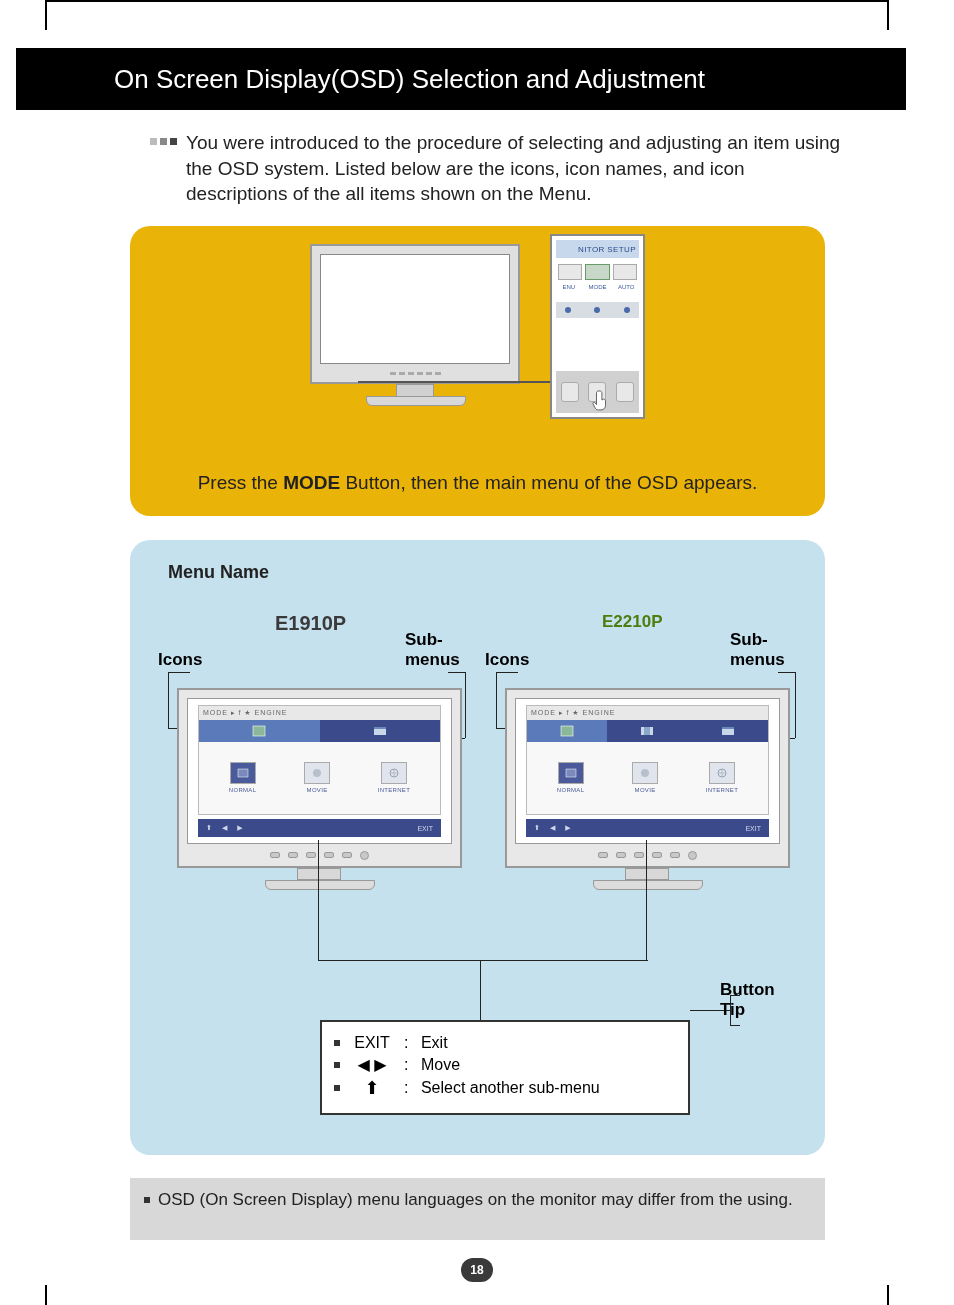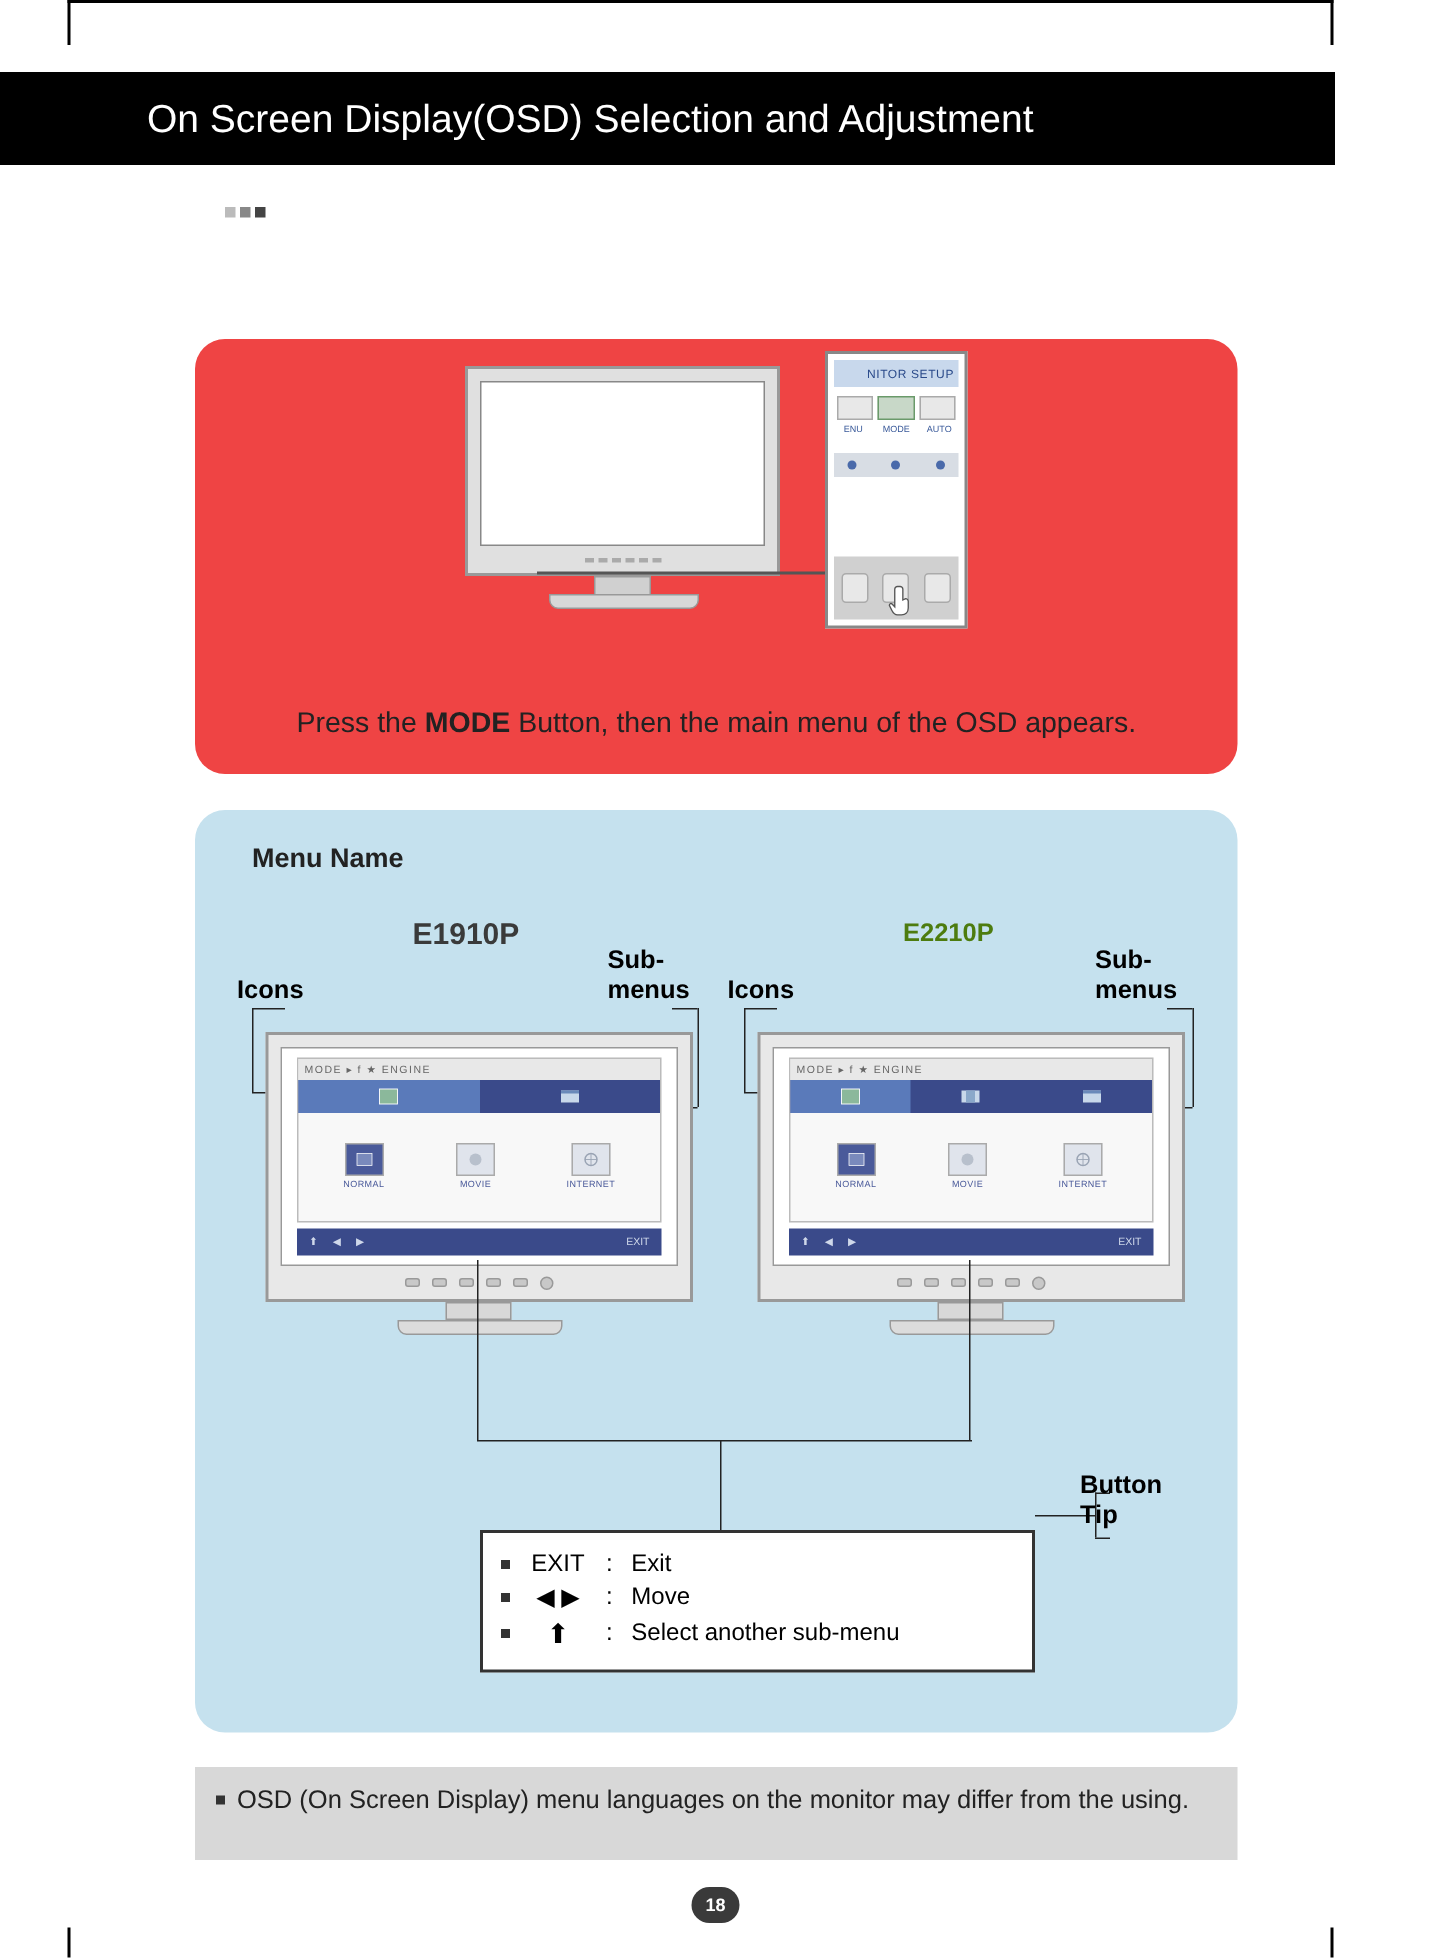--- a/index.html
+++ b/index.html
@@ -16,21 +16,21 @@
     position: relative;
     padding: 0;
   }
   .crop-top { position:absolute; top:0; left:45px; width:844px; height:2px; background:#000; }
   .crop-left { position:absolute; top:0; left:45px; width:2px; height:30px; background:#000; }
   .crop-right { position:absolute; top:0; left:887px; width:2px; height:30px; background:#000; }
 
   .black-bar {
     position: absolute;
     top: 48px;
-    left: 0;
+    left: 16px;
     width: 890px;
     height: 62px;
     background: #000;
     display: flex;
     align-items: center;
   }
   .black-bar .title {
     color: #fff;
     font-size: 26px;
     font-weight: 400;
@@ -57,21 +57,21 @@
   .bullet-bar span:nth-child(2){ background:#888; }
   .bullet-bar span:nth-child(3){ background:#444; }
   .intro-text { margin-left: 36px; }
 
   .panel1 {
     position: absolute;
     top: 226px;
     left: 130px;
     width: 695px;
     height: 290px;
-    background: #ef4444;
+    background: #eab308;
     border-radius: 20px;
   }
   .monitor-fig {
     position: absolute;
     top: 18px;
     left: 180px;
     width: 220px;
     height: 175px;
   }
   .monitor-frame {
@@ -231,20 +231,23 @@
   <div class="crop-right"></div>
 
   <div class="black-bar">
     <div class="title">On Screen Display(OSD) Selection and Adjustment</div>
   </div>
 
   <div class="bullet-bar">
     <span></span>
       <span></span>
       <span></span>
+  </div>
+  <div class="intro">
+    <div class="intro-text">You were introduced to the procedure of selecting and adjusting an item using the OSD system. Listed below are the icons, icon names, and icon descriptions of the all items shown on the Menu.</div>
   </div>
 
   <div class="panel1">
     <div class="monitor-fig">
       <div class="monitor-frame">
         <div class="monitor-screen"></div>
         <div class="monitor-bezel-bot">
           <i></i>
             <i></i>
             <i></i>

